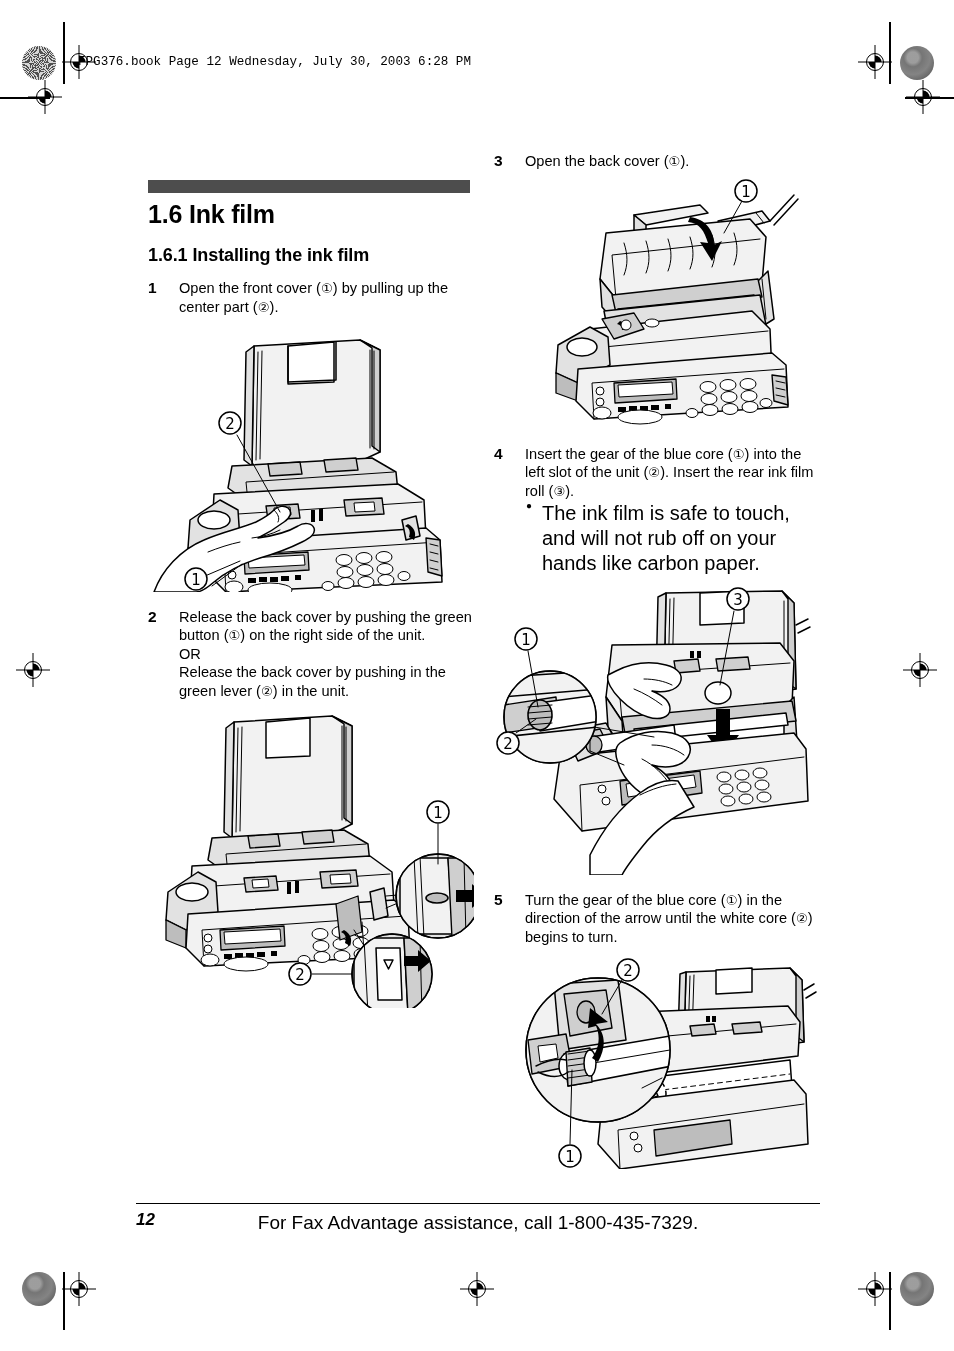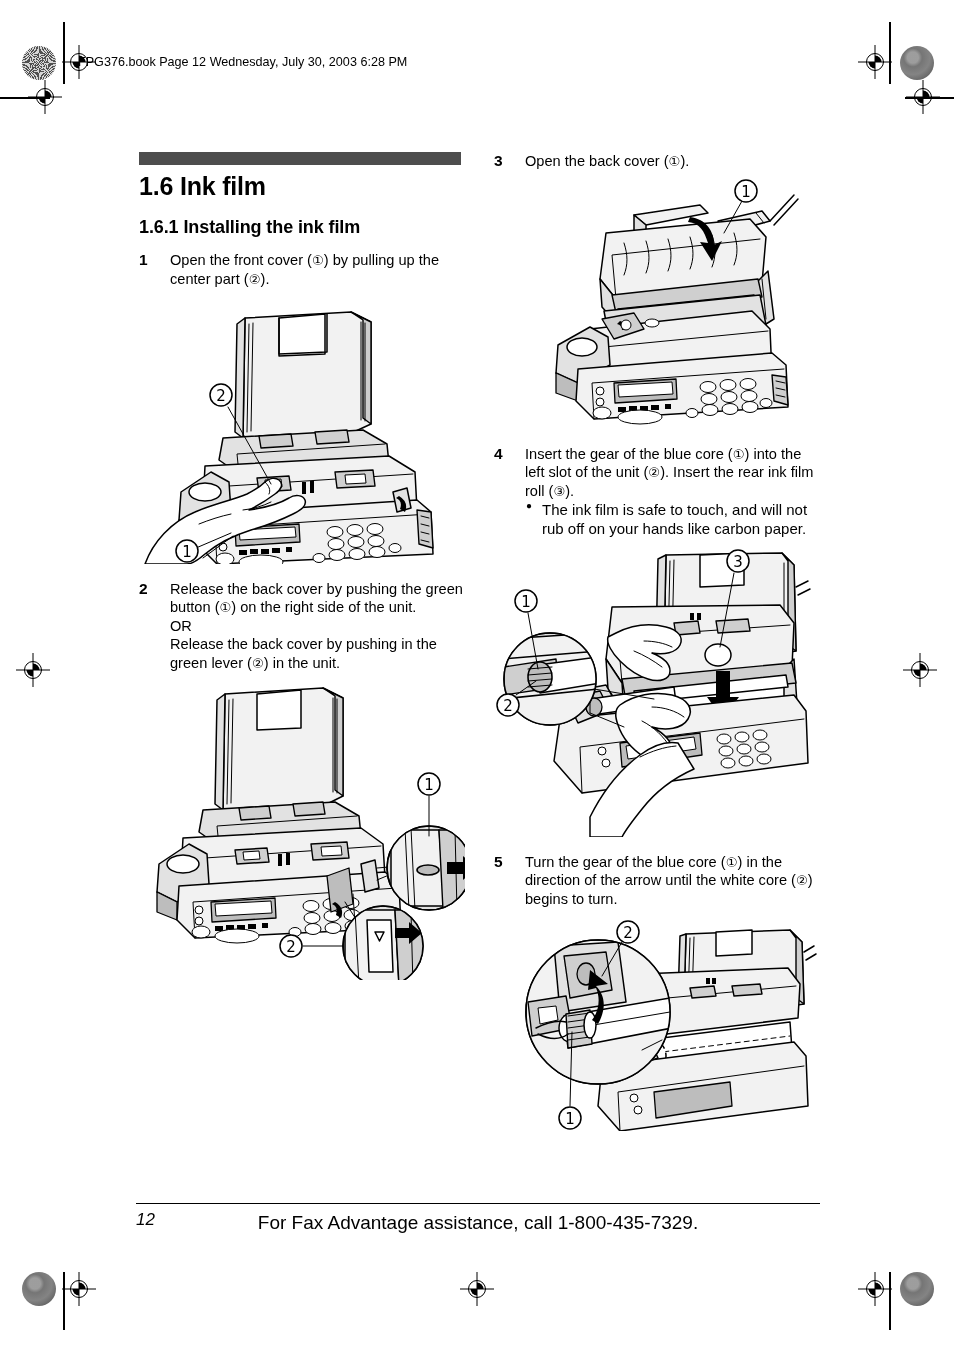--- a/index.html
+++ b/index.html
@@ -26,58 +26,58 @@
   .content { position:absolute; left:136px; top:100px; width:684px; }
 
   .running-head {
     font-size:15.5px; font-weight:bold; font-style:italic; letter-spacing:.1px;
     padding-bottom:6px;
   }
   .head-rule { border-bottom:1.6px solid #000; width:684px; }
 
   .cols { position:absolute; left:136px; top:152px; width:684px; height:1040px; }
   .col { position:absolute; top:0; width:326px; }
-  .col-left { left:3px; }
+  .col-left { left:12px;margin-top:28px; }
   .col-right { left:358px; }
 
   .gray-bar { width:322px; height:13px; background:#4d4d4d; margin-bottom:7px; }
   h1.sec {
     font-size:25px; font-weight:bold; margin:0 0 16px 0; letter-spacing:-.2px;
   }
   h2.subsec {
     font-size:18px; font-weight:bold; margin:0 0 13px 0; letter-spacing:-.1px;
   }
 
   .step { position:relative; padding-left:31px; margin-bottom:6px; }
   .step-num {
     position:absolute; left:0; top:0; font-size:15.5px; font-weight:bold;
   }
   .step-body { font-size:14.6px; line-height:1.255; }
   .bullets { margin:1px 0 0 0; padding:0; list-style:none; }
-  .bullets li { position:relative; padding-left:17px; font-size:15px; line-height:1.255; }
+  .bullets li { position:relative; padding-left:17px; font-size:20px; line-height:1.255; }
   .bullets li::before {
     content:"\25CF"; position:absolute; left:1px; top:-1px; font-size:10px;
   }
   .cnum { font-family:"DejaVu Sans", sans-serif; font-size:13.2px; }
 
   .fig { margin:8px 0 16px 0; }
   .fig svg { display:block; }
 
   
   .footer { position:absolute; left:136px; top:1203px; width:684px; }
   .foot-rule { border-top:1.6px solid #000; width:684px; }
   .foot-row { position:relative; height:30px; }
   .page-no {
-    position:absolute; left:0; top:6px; font-size:17px; font-style:italic; font-weight:normal;
+    position:absolute; left:0; top:6px; font-size:17px; font-style:italic; font-weight:bold;
   }
   .foot-text {
     position:absolute; left:0; right:0; top:8px; text-align:center; font-size:19px;
   }
   .bookline {
-    position:absolute; left:78px; top:55px; font-family:Liberation Sans, sans-serif;
+    position:absolute; left:78px; top:55px; font-family:Liberation Mono, monospace;
     font-size:12.6px; white-space:nowrap;
   }
 
   
   .ln { fill:none; stroke:#000; stroke-width:1.5; stroke-linejoin:round; stroke-linecap:round; }
   .ln-t { fill:none; stroke:#000; stroke-width:1; stroke-linejoin:round; stroke-linecap:round; }
   .sh1 { fill:#f2f2f2; stroke:#000; stroke-width:1.5; stroke-linejoin:round; }
   .sh2 { fill:#e2e2e2; stroke:#000; stroke-width:1.5; stroke-linejoin:round; }
   .sh3 { fill:#cfcfcf; stroke:#000; stroke-width:1.4; stroke-linejoin:round; }
   .sh4 { fill:#bdbdbd; stroke:#000; stroke-width:1.3; stroke-linejoin:round; }

